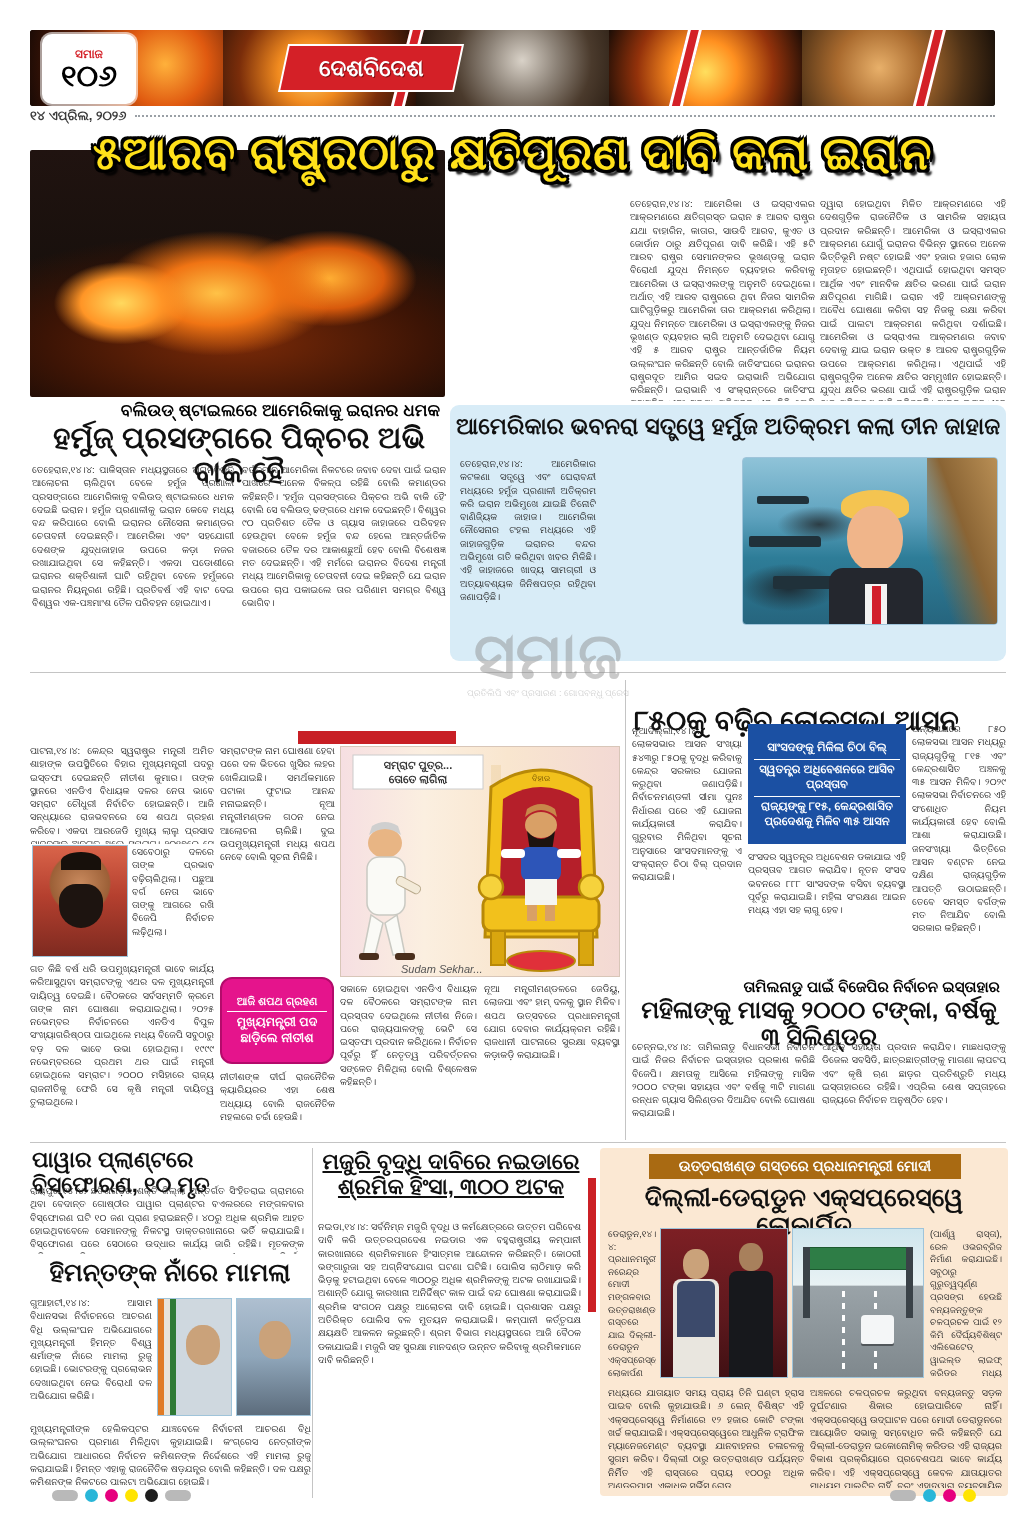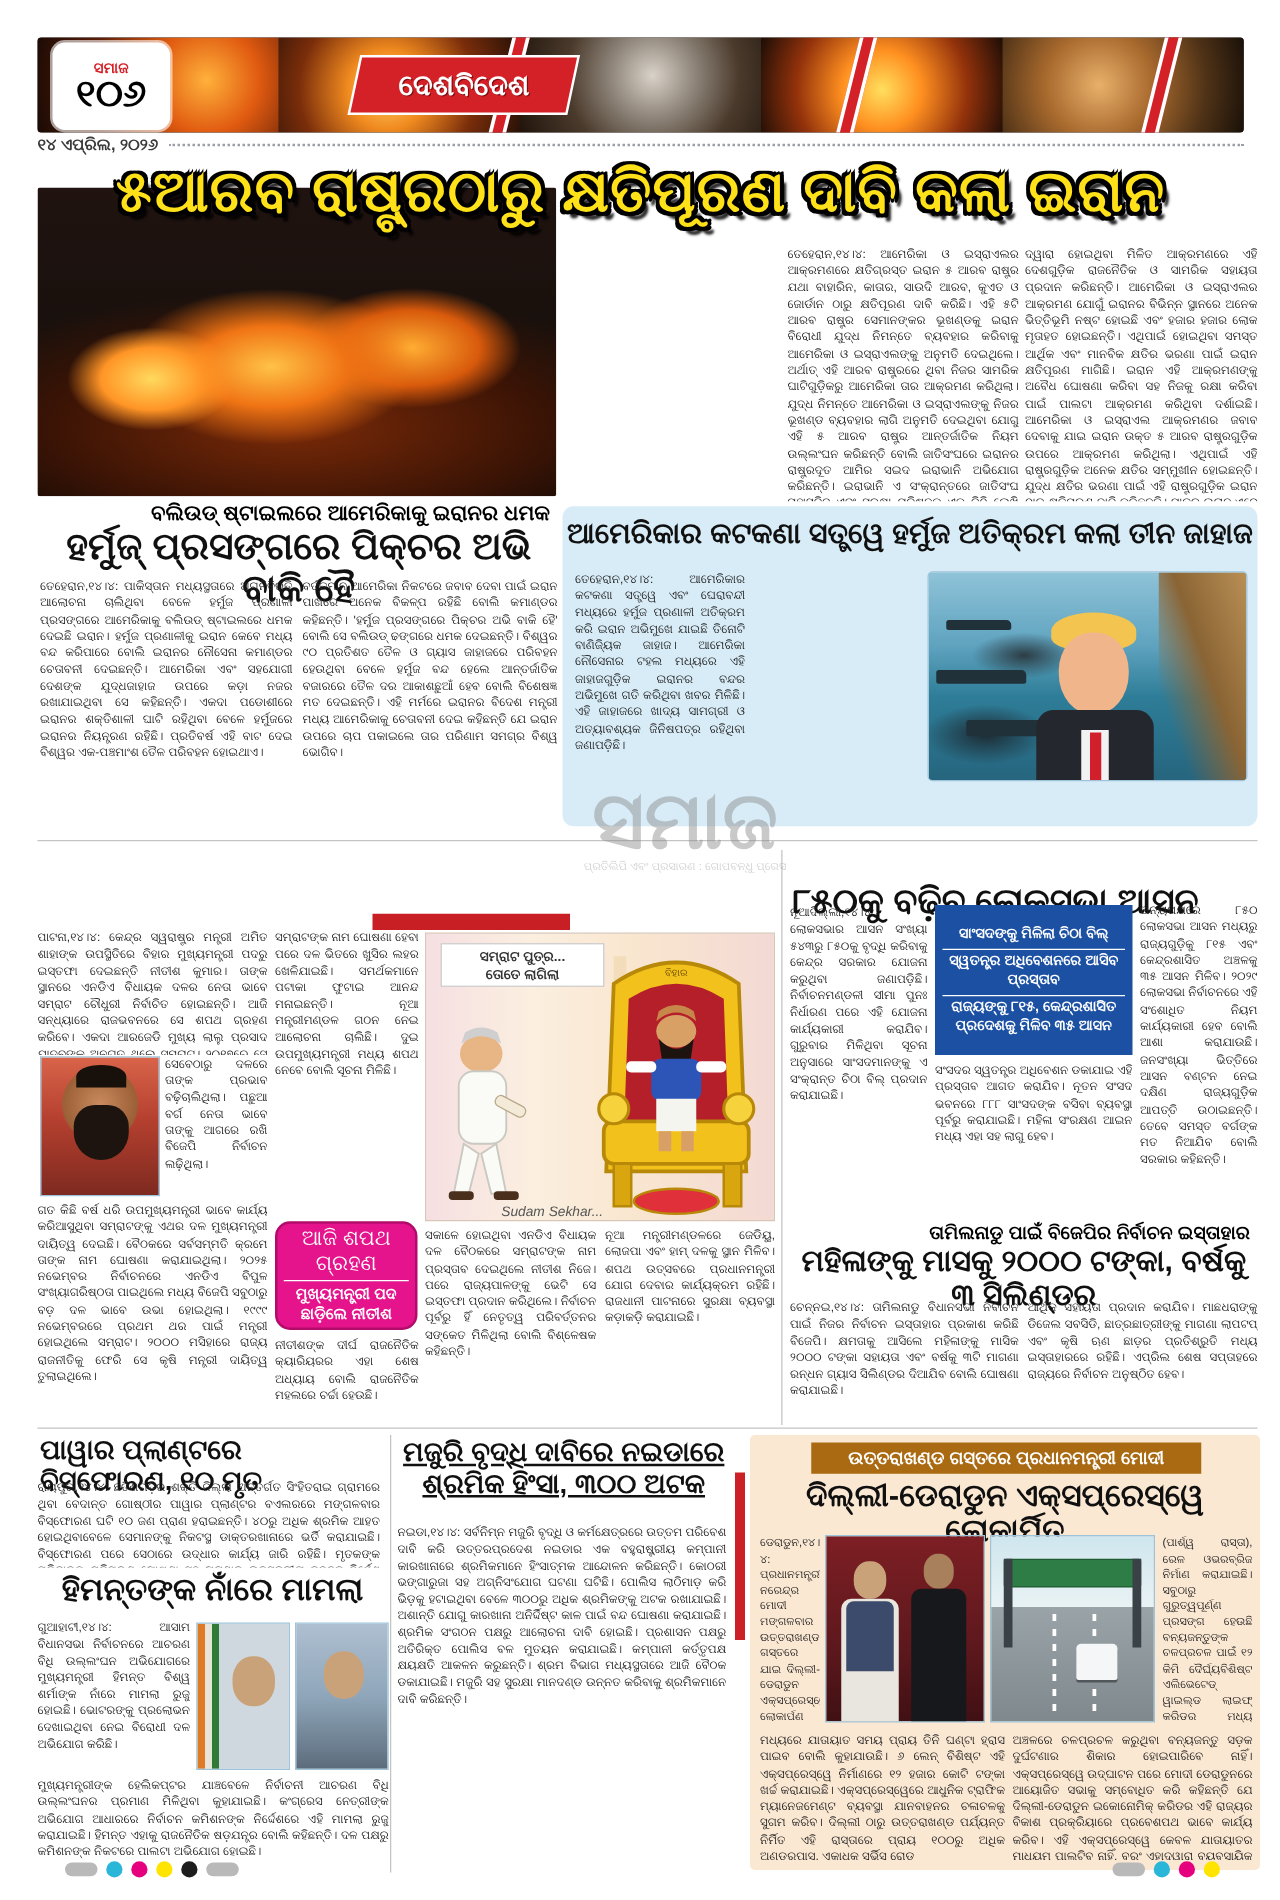--- a/index.html
+++ b/index.html
@@ -62,21 +62,21 @@
   .trump-fig .suit { position:absolute; bottom:0; left:8px; width:94px; height:56px; background:#24272e; border-radius:14px 14px 0 0; }
   .trump-fig .shirt { position:absolute; bottom:0; left:44px; width:22px; height:40px; background:#f2f2f2; }
   .trump-fig .tie { position:absolute; bottom:0; left:51px; width:9px; height:38px; background:#d21f2c; }
   .trump-fig .head { position:absolute; bottom:52px; left:26px; width:56px; height:66px; background:#f0b58a; border-radius:46% 46% 50% 50%; }
   .trump-fig .hair { position:absolute; bottom:104px; left:20px; width:68px; height:30px; background:#f4c451; border-radius:60% 60% 40% 40%; }
   .ships-caption { position:absolute; left:292px; top:224px; width:256px; font-size:9.5px; line-height:1.35; color:#1c2f3a; text-align:left; }
   .ship-sil { position:absolute; height:8px; background:#20313a; border-radius:2px 4px 2px 2px; }
 
   
   .pink-box { left:220px; top:977px; width:114px; height:87px; background:#e5148c; border-radius:12px; border:2px solid #b30b6b; color:#fff; display:flex; flex-direction:column; justify-content:center; text-align:center; padding:4px 5px; gap:3px; }
-  .pink-box .l1 { font-size:17px; font-weight:normal; border-bottom:1px solid #fff; padding-bottom:3px; }
+  .pink-box .l1 { font-size:11px; font-weight:bold; border-bottom:1px solid #fff; padding-bottom:3px; }
   .pink-box .l2 { font-size:12.5px; font-weight:bold; line-height:1.25; }
   .blue-box { left:748px; top:724px; width:158px; height:120px; background:#1b50a3; color:#fff; display:flex; flex-direction:column; justify-content:center; text-align:center; padding:4px 6px; gap:3px; }
   .blue-box .row { font-size:11.5px; font-weight:bold; line-height:1.25; padding:2px 0; }
   .blue-box .row + .row { border-top:1px solid #fff; }
 
   
   .cartoon { left:340px; top:746px; width:280px; height:231px; background:linear-gradient(90deg,#f6dfe2 0%, #fbefe0 30%, #f9e6cf 60%, #f3d9d4 100%); border:1px solid #d8c6b8; overflow:hidden; }
 
   
   .samrat-photo { left:32px; top:845px; width:96px; height:112px;
@@ -145,21 +145,21 @@
   <div class="abs main-headline">୫ଆରବ ରାଷ୍ଟ୍ରଠାରୁ କ୍ଷତିପୂରଣ ଦାବି କଲା ଇରାନ</div>
   <div class="abs body-text" style="left:630px; top:197px; width:185px; height:204px;">ତେହେରାନ,୧୪।୪: ଆମେରିକା ଓ ଇସ୍ରାଏଲର ଆକ୍ରମଣରେ କ୍ଷତିଗ୍ରସ୍ତ ଇରାନ ୫ ଆରବ ରାଷ୍ଟ୍ର ଯଥା ବାହାରିନ, କାତାର, ସାଉଦି ଆରବ, କୁଏତ ଓ ଜୋର୍ଡାନ ଠାରୁ କ୍ଷତିପୂରଣ ଦାବି କରିଛି। ଏହି ୫ଟି ଆରବ ରାଷ୍ଟ୍ର ସେମାନଙ୍କର ଭୂଖଣ୍ଡକୁ ଇରାନ ବିରୋଧୀ ଯୁଦ୍ଧ ନିମନ୍ତେ ବ୍ୟବହାର କରିବାକୁ ଆମେରିକା ଓ ଇସ୍ରାଏଲଙ୍କୁ ଅନୁମତି ଦେଇଥିଲେ। ଅର୍ଥାତ୍ ଏହି ଆରବ ରାଷ୍ଟ୍ରରେ ଥିବା ନିଜର ସାମରିକ ଘାଟିଗୁଡ଼ିକରୁ ଆମେରିକା ତାର ଆକ୍ରମଣ କରିଥିଲା। ଯୁଦ୍ଧ ନିମନ୍ତେ ଆମେରିକା ଓ ଇସ୍ରାଏଲଙ୍କୁ ନିଜର ଭୂଖଣ୍ଡ ବ୍ୟବହାର ଲାଗି ଅନୁମତି ଦେଇଥିବା ଯୋଗୁ ଏହି ୫ ଆରବ ରାଷ୍ଟ୍ର ଆନ୍ତର୍ଜାତିକ ନିୟମ ଉଲ୍ଲଂଘନ କରିଛନ୍ତି ବୋଲି ଜାତିସଂଘରେ ଇରାନର ରାଷ୍ଟ୍ରଦୂତ ଆମିର ସଇଦ ଇରାଭାନି ଅଭିଯୋଗ କରିଛନ୍ତି। ଇରାଭାନି ଏ ସଂକ୍ରାନ୍ତରେ ଜାତିସଂଘ ମହାସଚିବ ଏବଂ ସୁରକ୍ଷା ପରିଷଦକୁ ଏକ ଚିଠି ଲେଖି କ୍ଷତିପୂରଣ ଦାବି ଜଣାଇଛନ୍ତି। ଇରାନ ଅଭିଯୋଗ କରିଛି ଯେ ୨୮ ଫେବୃଆରୀରେ ଆମେରିକା ଏବଂ ଇସ୍ରାଏଲ</div>
   <div class="abs body-text" style="left:820px; top:197px; width:186px; height:204px;">ଦ୍ୱାରା ହୋଇଥିବା ମିଳିତ ଆକ୍ରମଣରେ ଏହି ଦେଶଗୁଡ଼ିକ ରାଜନୈତିକ ଓ ସାମରିକ ସହାୟତା ପ୍ରଦାନ କରିଛନ୍ତି। ଆମେରିକା ଓ ଇସ୍ରାଏଲର ଆକ୍ରମଣ ଯୋଗୁଁ ଇରାନର ବିଭିନ୍ନ ସ୍ଥାନରେ ଅନେକ ଭିତ୍ତିଭୂମି ନଷ୍ଟ ହୋଇଛି ଏବଂ ହଜାର ହଜାର ଲୋକ ମୃତାହତ ହୋଇଛନ୍ତି। ଏଥିପାଇଁ ହୋଇଥିବା ସମସ୍ତ ଆର୍ଥିକ ଏବଂ ମାନବିକ କ୍ଷତିର ଭରଣା ପାଇଁ ଇରାନ କ୍ଷତିପୂରଣ ମାଗିଛି। ଇରାନ ଏହି ଆକ୍ରମଣଙ୍କୁ ଅବୈଧ ଘୋଷଣା କରିବା ସହ ନିଜକୁ ରକ୍ଷା କରିବା ପାଇଁ ପାଲଟା ଆକ୍ରମଣ କରିଥିବା ଦର୍ଶାଇଛି। ଆମେରିକା ଓ ଇସ୍ରାଏଲ ଆକ୍ରମଣର ଜବାବ ଦେବାକୁ ଯାଇ ଇରାନ ଉକ୍ତ ୫ ଆରବ ରାଷ୍ଟ୍ରଗୁଡ଼ିକ ଉପରେ ଆକ୍ରମଣ କରିଥିଲା। ଏଥିପାଇଁ ଏହି ରାଷ୍ଟ୍ରଗୁଡ଼ିକ ଅନେକ କ୍ଷତିର ସମ୍ମୁଖୀନ ହୋଇଛନ୍ତି। ଯୁଦ୍ଧ କ୍ଷତିର ଭରଣା ପାଇଁ ଏହି ରାଷ୍ଟ୍ରଗୁଡ଼ିକ ଇରାନ ଠାରୁ କ୍ଷତିପୂରଣ ଦାବି କରିଛନ୍ତି। ମାତ୍ର ଇରାନ ଏବେ ସେମାନଙ୍କ ଠାରୁ ପାଲଟା କ୍ଷତିପୂରଣ ଦାବି କରିଛି।</div>
 
   <div class="abs kicker" style="left:40px; top:401px; width:400px; font-size:17px;">ବଲିଉଡ୍ ଷ୍ଟାଇଲରେ ଆମେରିକାକୁ ଇରାନର ଧମକ</div>
   <div class="abs headline" style="left:32px; top:421px; width:414px; font-size:30px; text-align:center;">ହର୍ମୁଜ୍ ପ୍ରସଙ୍ଗରେ ପିକ୍ଚର ଅଭି ବାକି ହୈ</div>
   <div class="abs body-text" style="left:32px; top:463px; width:202px; height:206px;">ତେହେରାନ,୧୪।୪: ପାକିସ୍ତାନ ମଧ୍ୟସ୍ଥତାରେ ଅଗ୍ନିବିରତି ଆଲୋଚନା ଚାଲିଥିବା ବେଳେ ହର୍ମୁଜ ପ୍ରଣାଳୀ ପ୍ରସଙ୍ଗରେ ଆମେରିକାକୁ ବଲିଉଡ୍ ଷ୍ଟାଇଲରେ ଧମକ ଦେଇଛି ଇରାନ। ହର୍ମୁଜ ପ୍ରଣାଳୀକୁ ଇରାନ କେବେ ମଧ୍ୟ ବନ୍ଦ କରିପାରେ ବୋଲି ଇରାନର ନୌସେନା କମାଣ୍ଡର ଚେତାବନୀ ଦେଇଛନ୍ତି। ଆମେରିକା ଏବଂ ସହଯୋଗୀ ଦେଶଙ୍କ ଯୁଦ୍ଧଜାହାଜ ଉପରେ କଡ଼ା ନଜର ରଖାଯାଇଥିବା ସେ କହିଛନ୍ତି। ଏକଦା ପଡୋଶୀରେ ଇରାନର ଶକ୍ତିଶାଳୀ ଘାଟି ରହିଥିବା ବେଳେ ହର୍ମୁଜରେ ଇରାନର ନିୟନ୍ତ୍ରଣ ରହିଛି। ପ୍ରତିବର୍ଷ ଏହି ବାଟ ଦେଇ ବିଶ୍ୱର ଏକ-ପଞ୍ଚମାଂଶ ତୈଳ ପରିବହନ ହୋଇଥାଏ।</div>
   <div class="abs body-text" style="left:242px; top:463px; width:204px; height:206px;">ବର୍ତ୍ତମାନ ଆମେରିକା ନିକଟରେ ଜବାବ ଦେବା ପାଇଁ ଇରାନ ପାଖରେ ଅନେକ ବିକଳ୍ପ ରହିଛି ବୋଲି କମାଣ୍ଡର କହିଛନ୍ତି। 'ହର୍ମୁଜ ପ୍ରସଙ୍ଗରେ ପିକ୍ଚର ଅଭି ବାକି ହୈ' ବୋଲି ସେ ବଲିଉଡ୍ ଢଙ୍ଗରେ ଧମକ ଦେଇଛନ୍ତି। ବିଶ୍ୱର ୯୦ ପ୍ରତିଶତ ତୈଳ ଓ ଗ୍ୟାସ ଜାହାଜରେ ପରିବହନ ହେଉଥିବା ବେଳେ ହର୍ମୁଜ ବନ୍ଦ ହେଲେ ଆନ୍ତର୍ଜାତିକ ବଜାରରେ ତୈଳ ଦର ଆକାଶଛୁଆଁ ହେବ ବୋଲି ବିଶେଷଜ୍ଞ ମତ ଦେଇଛନ୍ତି। ଏହି ମର୍ମରେ ଇରାନର ବିଦେଶ ମନ୍ତ୍ରୀ ମଧ୍ୟ ଆମେରିକାକୁ ଚେତାବନୀ ଦେଇ କହିଛନ୍ତି ଯେ ଇରାନ ଉପରେ ଚାପ ପକାଇଲେ ତାର ପରିଣାମ ସମଗ୍ର ବିଶ୍ୱ ଭୋଗିବ।</div>
 
   <div class="abs ships-box">
-    <div class="hd headline">ଆମେରିକାର କଟକଣା ସତ୍ତ୍ୱେ ହର୍ମୁଜ ଅତିକ୍ରମ କଲା ତୀନ ଜାହାଜ</div>
+    <div class="hd headline">ଆମେରିକାର ଭବନରା ସତ୍ତ୍ୱେ ହର୍ମୁଜ ଅତିକ୍ରମ କଲା ତୀନ ଜାହାଜ</div>
     <div class="body-text" style="position:absolute; left:10px; top:52px; width:136px; height:196px;">ତେହେରାନ,୧୪।୪: ଆମେରିକାର କଟକଣା ସତ୍ତ୍ୱେ ଏବଂ ଘେରାବନ୍ଦୀ ମଧ୍ୟରେ ହର୍ମୁଜ ପ୍ରଣାଳୀ ଅତିକ୍ରମ କରି ଇରାନ ଅଭିମୁଖେ ଯାଇଛି ତିନୋଟି ବାଣିଜ୍ୟିକ ଜାହାଜ। ଆମେରିକା ନୌସେନାର ଟହଲ ମଧ୍ୟରେ ଏହି ଜାହାଜଗୁଡ଼ିକ ଇରାନର ବନ୍ଦର ଅଭିମୁଖେ ଗତି କରିଥିବା ଖବର ମିଳିଛି। ଏହି ଜାହାଜରେ ଖାଦ୍ୟ ସାମଗ୍ରୀ ଓ ଅତ୍ୟାବଶ୍ୟକ ଜିନିଷପତ୍ର ରହିଥିବା ଜଣାପଡ଼ିଛି।</div>
     <div class="photo-frame trump-photo">
       <div class="rock"></div>
       <div class="ship-sil" style="left:14px; top:38px; width:52px;"></div>
       <div class="ship-sil" style="left:6px; top:78px; width:72px; height:11px;"></div>
       <div class="ship-sil" style="left:30px; top:118px; width:88px; height:13px;"></div>
       <div class="trump-fig">
         <div class="hair"></div>
         <div class="head"></div>
         <div class="suit"></div>

